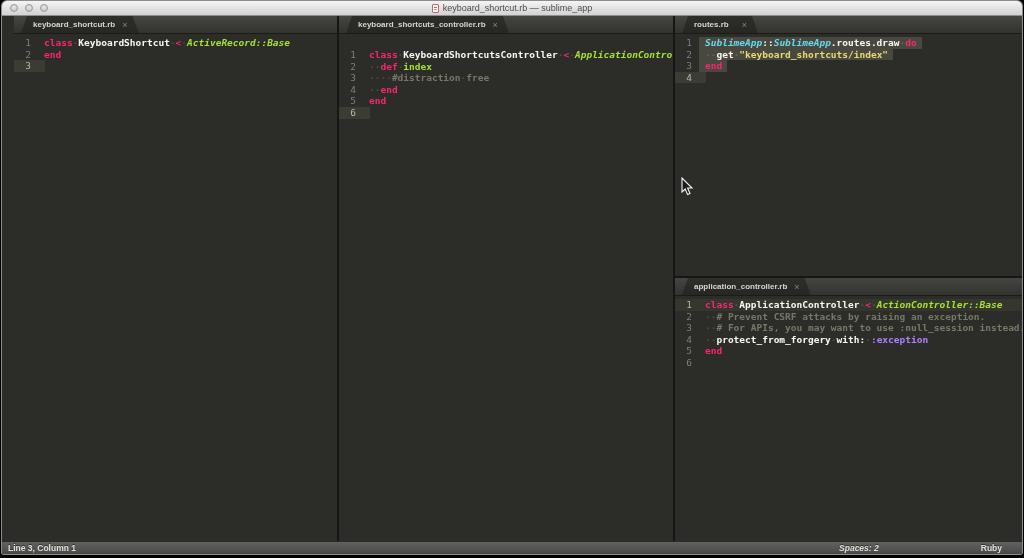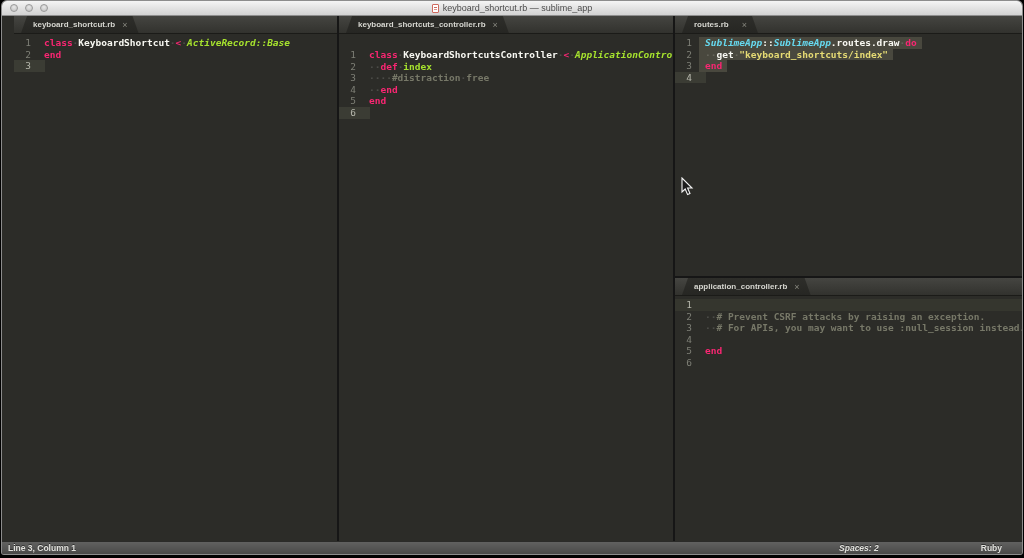--- a/index.html
+++ b/index.html
@@ -142,24 +142,24 @@
       </div>
 
       <div class="pane" id="pane-3">
         <div class="tabbar">
           <div class="tab">
             <span class="tab-label">application_controller.rb</span>
             <span class="tab-close">×</span>
           </div>
         </div>
         <div class="code">
-            <div class="line curfull"><span class="gutter">1</span></div>
+            <div class="line curfull"><span class="gutter">1</span><span class="src"><span class="tk-kw">class</span><span class="tk-ws">·</span><span class="tk-txt">ApplicationController</span><span class="tk-ws">·</span><span class="tk-kw">&lt;</span><span class="tk-ws">·</span><span class="tk-sup">ActionController::Base</span></span></div>
             <div class="line"><span class="gutter">2</span><span class="src"><span class="tk-ws">··</span><span class="tk-com"># Prevent CSRF attacks by raising an exception.</span></span></div>
             <div class="line"><span class="gutter">3</span><span class="src"><span class="tk-ws">··</span><span class="tk-com"># For APIs, you may want to use :null_session instead.</span></span></div>
-            <div class="line"><span class="gutter">4</span></div>
+            <div class="line"><span class="gutter">4</span><span class="src"><span class="tk-ws">··</span><span class="tk-txt">protect_from_forgery</span><span class="tk-ws">·</span><span class="tk-txt">with:</span><span class="tk-ws">·</span><span class="tk-sym">:exception</span></span></div>
             <div class="line"><span class="gutter">5</span><span class="src"><span class="tk-kw">end</span></span></div>
             <div class="line"><span class="gutter">6</span><span class="src"></span></div>
           </div>
       </div>
     </div>
 
   </div>
 
   <div id="statusbar">
     <span id="status-position">Line 3, Column 1</span>

